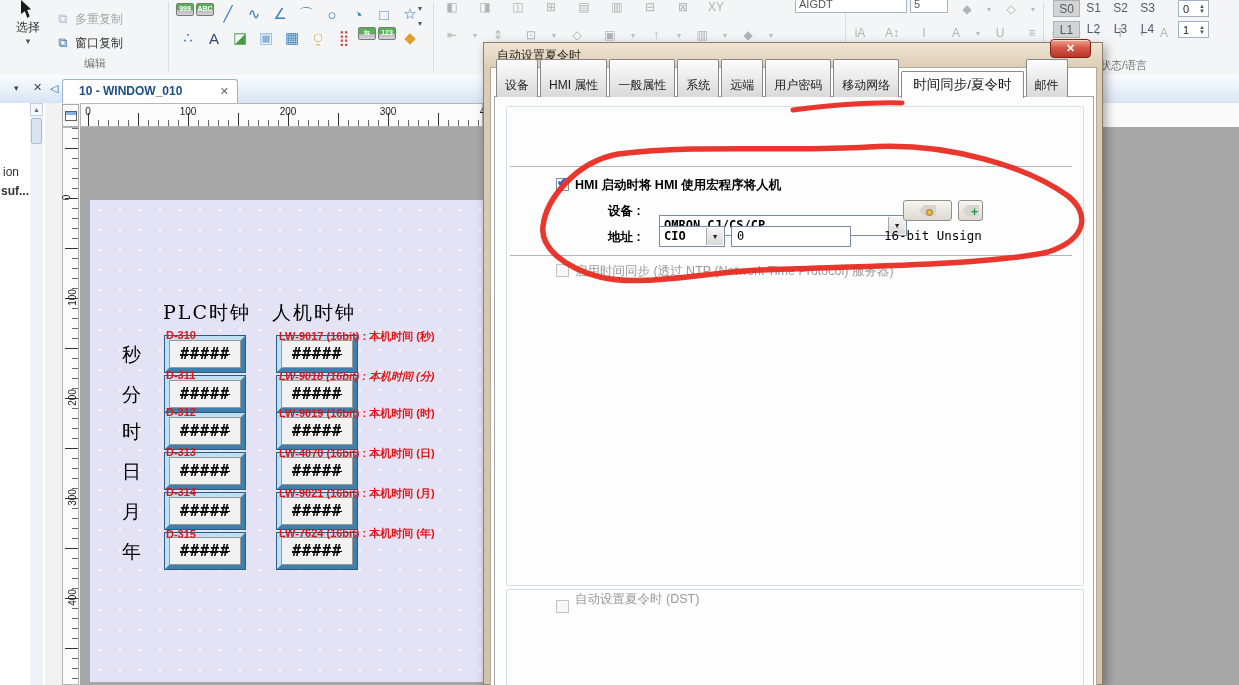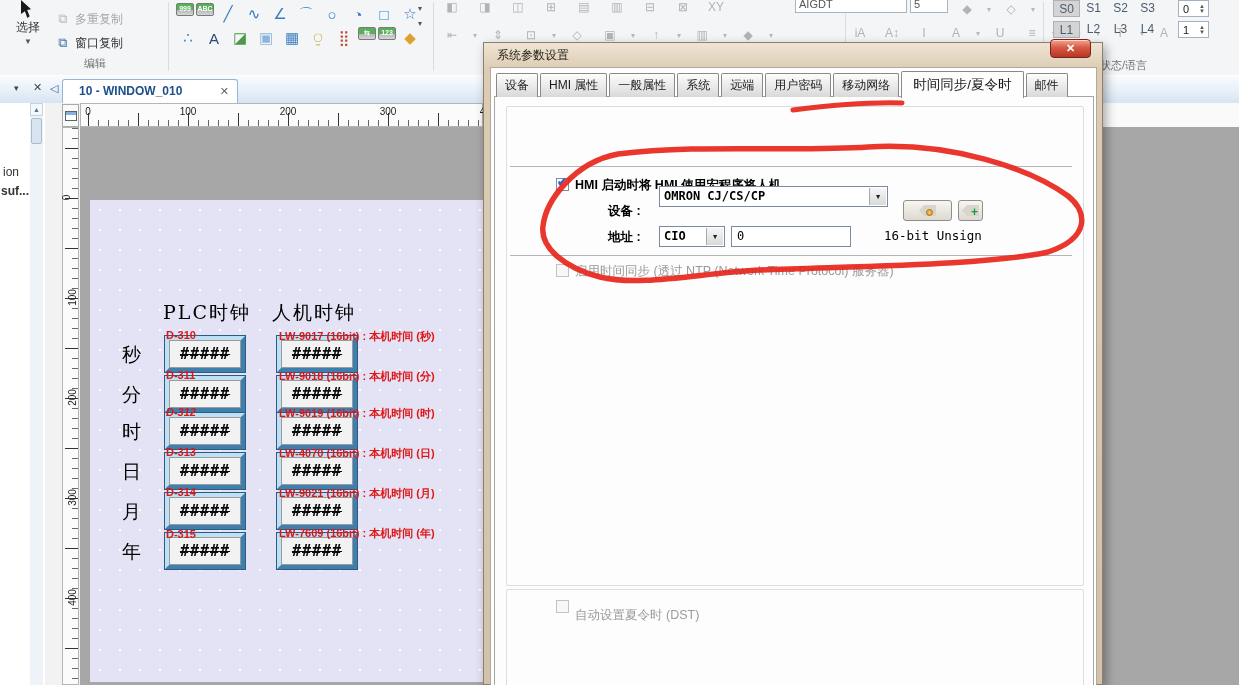--- a/index.html
+++ b/index.html
@@ -90,21 +90,21 @@
   #dlg-title{position:absolute;left:13px;top:4px;font-size:12px;color:#2a241c;}
   #dlg-close{position:absolute;left:566px;top:-4px;width:41px;height:19px;
      background:linear-gradient(#f2a58e,#d65a46 45%,#b93424);border:1px solid #7c2417;border-radius:4px;
      box-shadow:inset 0 1px 0 rgba(255,255,255,.55);color:#fff;font-size:11px;font-weight:bold;
      text-align:center;line-height:17px;box-sizing:border-box;}
   #dlg-body{position:absolute;left:6px;top:24px;width:607px;height:619px;background:#fff;
      border:1px solid #b3a996;box-sizing:border-box;}
   #dlg-tabs{position:absolute;left:12px;top:29px;display:flex;align-items:flex-end;height:25px;z-index:2;}
   .dtab{border:1px solid #898989;border-bottom:none;border-radius:2px 2px 0 0;
      background:linear-gradient(#fdfdfd,#e9e9e9 55%,#d9d9d9);
-     padding:3px 8px 3px;font-size:12px;color:#1a1a1a;margin-right:2px;white-space:nowrap;}
+     padding:17px 8px 3px;font-size:12px;color:#1a1a1a;margin-right:2px;white-space:nowrap;}
   .dtab.active{background:#fdfdfd;font-size:13.5px;padding:4px 11px 4px;margin-bottom:-1px;z-index:3;}
   #dlg-page{position:absolute;left:10px;top:53px;width:600px;height:590px;background:#fdfdfd;
      border:1px solid #a6a6a6;box-sizing:border-box;}
   .groupbox{position:absolute;border:1px solid #d9dee4;border-radius:2px;background:#fdfdfd;}
   .hr{position:absolute;height:1px;background:#b2b6ba;}
   .cbx{position:absolute;width:13px;height:13px;background:#fff;border:1px solid #7e8e9c;box-sizing:border-box;}
   .cbx.on::after{content:"✔";position:absolute;left:0px;top:-4px;font-size:12px;color:#2b5cd9;font-weight:bold;}
   .cbx.dis{border-color:#c3c3c3;background:#f7f7f7;}
   .dlg-label{position:absolute;font-size:12.5px;color:#000;white-space:nowrap;}
   .dlg-label.strong{font-weight:bold;}
@@ -318,26 +318,26 @@
         </div>
         <div class="reg" style="left: 199px; top: 202px;">LW-9017 (16bit) : 本机时间 (秒)</div>
         <div class="cv-rowlabel" style="left: 42px; top: 255px;">分</div>
         <div class="numbox" style="left: 85px; top: 249px;">
           <span class="val">#####</span>
         </div>
         <div class="reg" style="left: 86px; top: 242px;">D-311</div>
         <div class="numbox" style="left: 197px; top: 249px;">
           <span class="val">#####</span>
         </div>
-        <div class="reg" style="left: 199px; top: 242px;">LW-9018 (16bit) : 本机时间 (分)</div>
+        <div class="reg" style="left: 199px; top: 242px; font-style: italic;">LW-9018 (16bit) : 本机时间 (分)</div>
         <div class="cv-rowlabel" style="left: 42px; top: 292px;">时</div>
         <div class="numbox" style="left: 85px; top: 286px;">
           <span class="val">#####</span>
         </div>
-        <div class="reg" style="left: 86px; top: 279px; font-style: italic;">D-312</div>
+        <div class="reg" style="left: 86px; top: 279px;">D-312</div>
         <div class="numbox" style="left: 197px; top: 286px;">
           <span class="val">#####</span>
         </div>
         <div class="reg" style="left: 199px; top: 279px; text-align: center;">LW-9019 (16bit) : 本机时间 (时)</div>
         <div class="cv-rowlabel" style="left: 42px; top: 332px;">日</div>
         <div class="numbox" style="left: 85px; top: 326px;">
           <span class="val">#####</span>
         </div>
         <div class="reg" style="left: 86px; top: 319px;">D-313</div>
         <div class="numbox" style="left: 197px; top: 326px;">
@@ -354,28 +354,28 @@
         </div>
         <div class="reg" style="left: 199px; top: 359px;">LW-9021 (16bit) : 本机时间 (月)</div>
         <div class="cv-rowlabel" style="left: 42px; top: 412px;">年</div>
         <div class="numbox" style="left: 85px; top: 406px;">
           <span class="val">#####</span>
         </div>
         <div class="reg" style="left: 86px; top: 401px;">D-315</div>
         <div class="numbox" style="left: 197px; top: 406px;">
           <span class="val">#####</span>
         </div>
-        <div class="reg" style="left: 199px; top: 399px;">LW-7609 (16bit) : 本机时间 (年)</div>
+        <div class="reg" style="left: 199px; top: 399px;">LW-7624 (16bit) : 本机时间 (年)</div>
       </div>
 
   </div>
 </div>
 
 <div class="abs" id="dialog">
-  <div id="dlg-title">系统参数设置</div>
+  <div id="dlg-title">自动设置夏令时</div>
   <div id="dlg-close">✕</div>
   <div id="dlg-body"></div>
   <div id="dlg-tabs">
       <div class="dtab">设备</div>
       <div class="dtab">HMI 属性</div>
       <div class="dtab">一般属性</div>
       <div class="dtab">系统</div>
       <div class="dtab">远端</div>
       <div class="dtab">用户密码</div>
       <div class="dtab">移动网络</div>
@@ -384,21 +384,21 @@
     </div>
   <div id="dlg-page"></div>
 
   <div class="groupbox" style="left:22px;top:63px;width:576px;height:478px;"></div>
   <div class="hr" style="left:26px;top:123px;width:562px;"></div>
 
   <span class="cbx on" style="left:72px;top:135px;"></span>
   <span class="dlg-label strong" style="left:91px;top:134px;">HMI 启动时将 HMI 使用宏程序将人机</span>
 
   <span class="dlg-label strong" style="left:124px;top:160px;">设备 :</span>
-  <div class="combo" style="left:175px;top:143px;width:229px;">
+  <div class="combo" style="left:175px;top:172px;width:248px;">
     <span>OMRON CJ/CS/CP</span>
     <span class="arr">▼</span>
   </div>
   <div class="tagbtn" style="left:419px;top:157px;width:49px;height:21px;">
     <span class="tagshape">
         <span class="tagdot"></span>
       </span>
   </div>
   <div class="tagbtn" style="left:474px;top:157px;width:25px;height:21px;">
     <span class="tagshape">
@@ -413,19 +413,19 @@
   </div>
   <div class="tinput" style="left:247px;top:183px;width:120px;">0</div>
   <span class="dtype" style="left:400px;top:185px;">16-bit Unsign</span>
 
   <div class="hr" style="left:26px;top:212px;width:562px;"></div>
   <span class="cbx dis" style="left:72px;top:221px;"></span>
   <span class="dlg-label dim" style="left:91px;top:220px;">启用时间同步 (透过 NTP (Network Time Protocol) 服务器)</span>
 
   <div class="groupbox" style="left:22px;top:546px;width:576px;height:96px;"></div>
   <span class="cbx dis" style="left:72px;top:557px;"></span>
-  <span class="dlg-label dim" style="left:91px;top:564px;text-align:right;">自动设置夏令时 (DST)</span>
+  <span class="dlg-label dim" style="left:91px;top:548px;text-align:right;">自动设置夏令时 (DST)</span>
 </div>
 
 <svg id="anno" width="1239" height="685" viewBox="0 0 1239 685">
   <path d="M 618,154 C 700,144 790,152 868,147 C 950,142 1030,168 1068,196 C 1088,212 1090,238 1048,252 C 990,265 860,266 760,270 C 700,273 640,287 600,277 C 565,268 540,248 543,226 C 546,200 575,162 618,154 Z" fill="none" stroke-width="5.5" stroke-linecap="round" stroke-linejoin="round" opacity="0.92" stroke="#e8261c"></path>
   <path d="M 793,110 C 825,106 868,102 902,103" fill="none" stroke-width="5" stroke-linecap="round" opacity="0.92" stroke="#e8261c"></path>
 </svg>
 
 </body></html>

